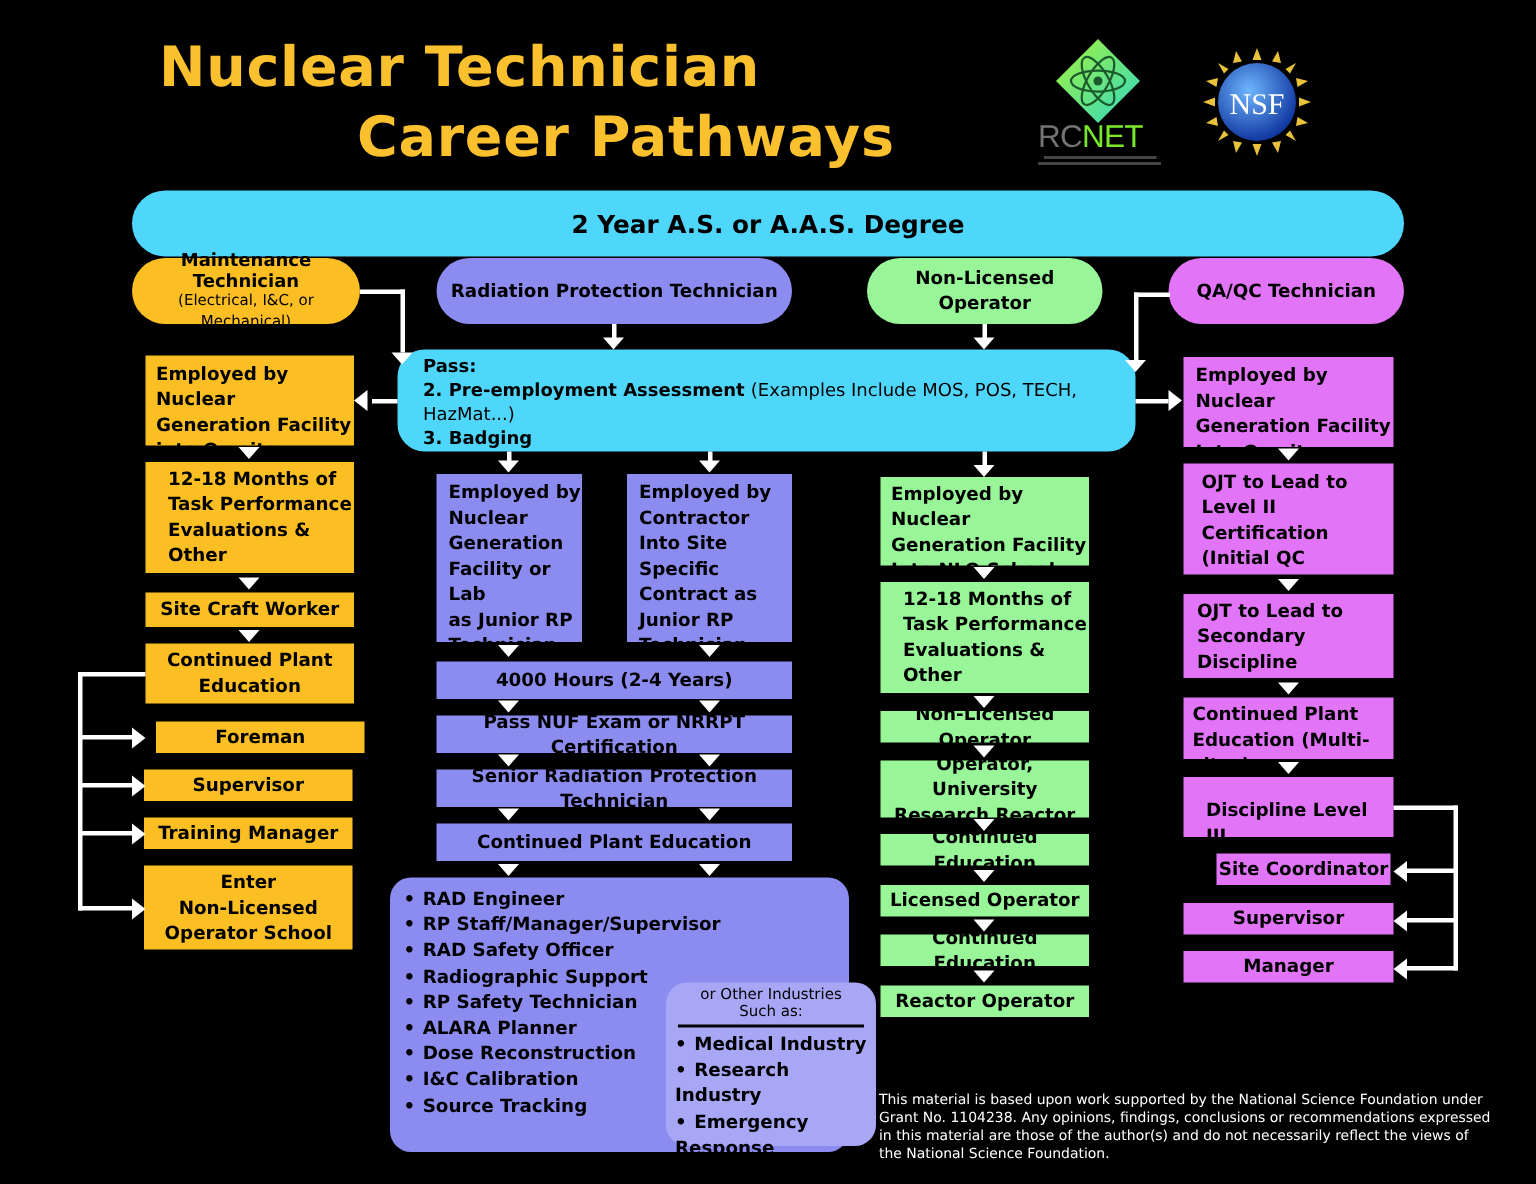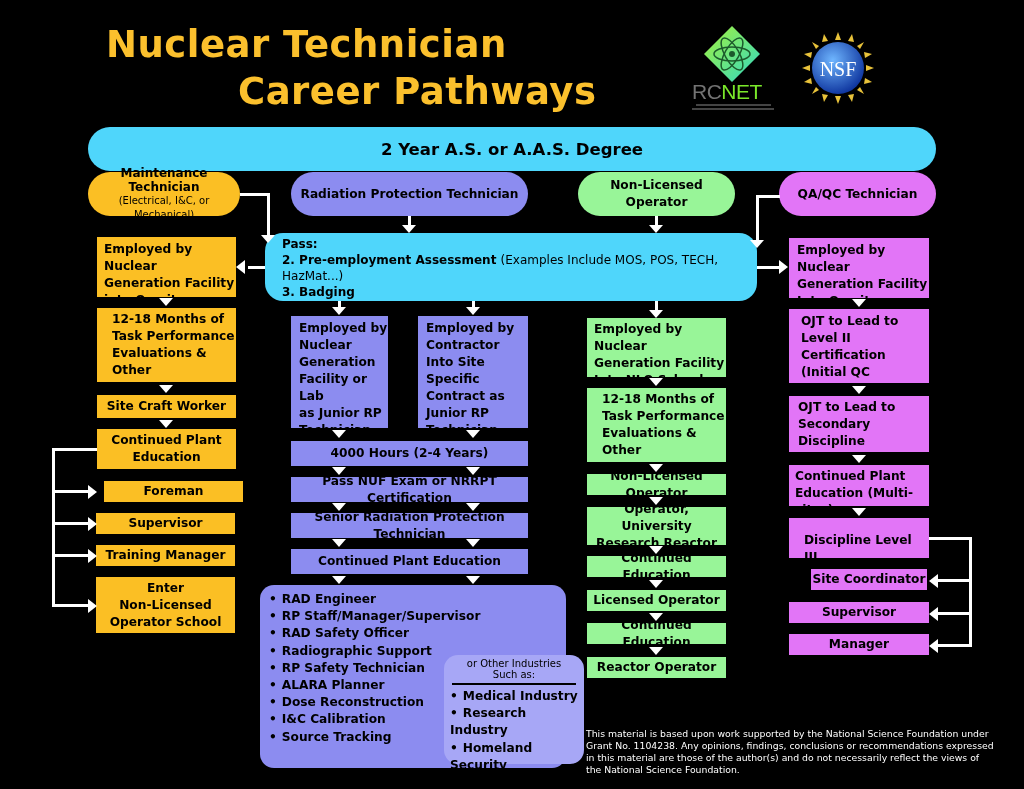--- a/index.html
+++ b/index.html
@@ -155,20 +155,21 @@
     <li>Source Tracking</li>
   </ul>
 </div>
 <div class="box" style="left:420px; top:655px; width:140px; height:109px; background:#a7a7f6; border-radius:14px; padding:3px 0 0 6px; font-size:12.2px; line-height:17.2px;margin-left:24px;">
   <div class="multiline" style="font-size:10px; line-height:11px; font-weight:normal; text-align:center; padding-right:6px;">or Other Industries
 Such as:</div>
   <div style="height:2px; background:#000; margin:3px 8px 3px 2px;"></div>
   <ul class="bullets">
     <li>Medical Industry</li>
     <li>Research Industry</li>
+    <li>Emergency Response</li>
     <li>Homeland Security</li>
   </ul>
 </div>
 
 <div class="box g multiline" style="left:587px; top:318px; width:139px; height:59px; padding:3px 0 0 7px;">Employed by Nuclear
 Generation Facility
 Into NLO School</div>
 <div class="box g multiline" style="left:587px; top:388px; width:139px; height:74px; padding:3px 0 0 15px;">12-18 Months of
 Task Performance
 Evaluations &amp;

